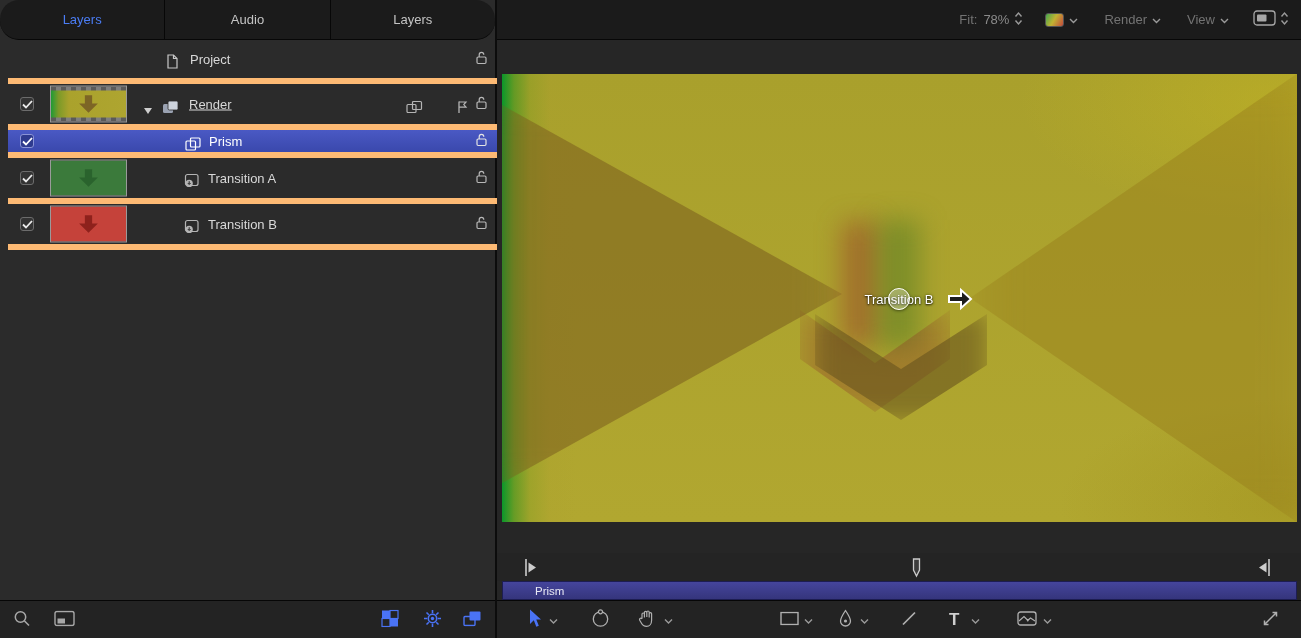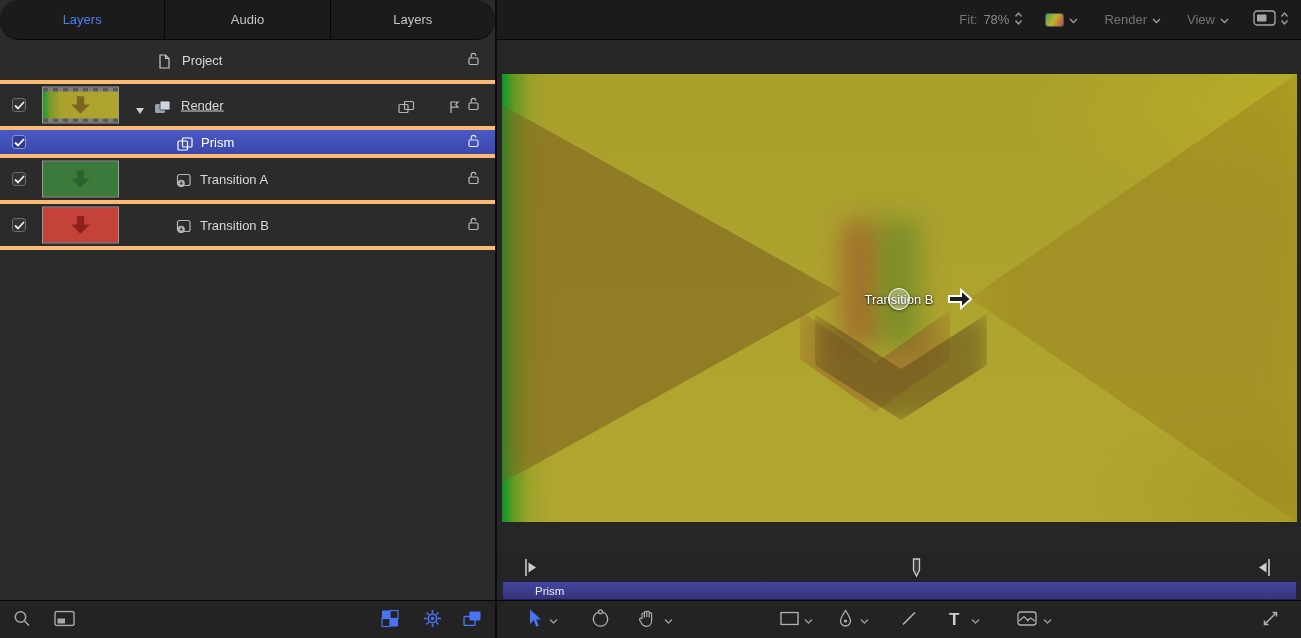--- a/index.html
+++ b/index.html
@@ -14,21 +14,21 @@
   
   .left-panel { position:absolute; left:0; top:0; width:497px; height:638px;
     background:#2b2b2b; border-right:2px solid #0c0c0c; }
   .tabbar { position:absolute; left:0; top:0; width:100%; height:40px;
     display:flex; background:#1b1b1b; border-bottom:1px solid #070707;border-radius:19px; }
   .tab { flex:1; display:flex; align-items:center; justify-content:center;
     color:#c4c4c4; border-right:1px solid #070707; cursor:default; }
   .tab:last-child { border-right:none; }
   .tab.active { color:#4b7df5; }
 
-  .row { position:absolute; left:0; width:100%; border-bottom:4px solid #fdba74; }
+  .row { position:absolute; left:8px; width:100%; border-bottom:6px solid #fdba74; }
   .row-label { position:absolute; top:50%; transform:translateY(-50%); color:#d8d8d8; white-space:nowrap; }
   .checkbox { position:absolute; top:50%; transform:translateY(-50%); left:12px;
     width:14px; height:14px; background:#333; border:1px solid #6c6c6c; border-radius:3px;
     display:flex; align-items:center; justify-content:center; }
   .lockpos { position:absolute; left:467px; top:50%; transform:translateY(-50%); }
   .thumb { position:absolute; left:42px; top:50%; transform:translateY(-50%);
     width:77px; height:37px; border:1px solid #9a9a9a; overflow:hidden;
     background:repeating-conic-gradient(#7e7e7e 0% 25%, #5a5a5a 0% 50%) 0 0/10px 10px; }
   .thumb-content { position:absolute; left:0; right:0; top:4px; bottom:4px; }
   .mini-arrow { position:absolute; left:50%; top:50%; width:26px; height:22px;

